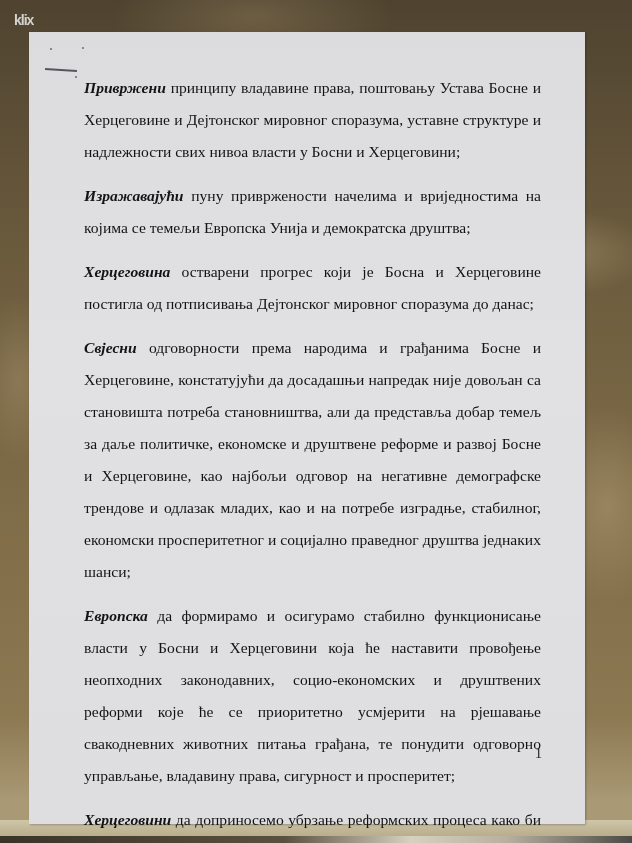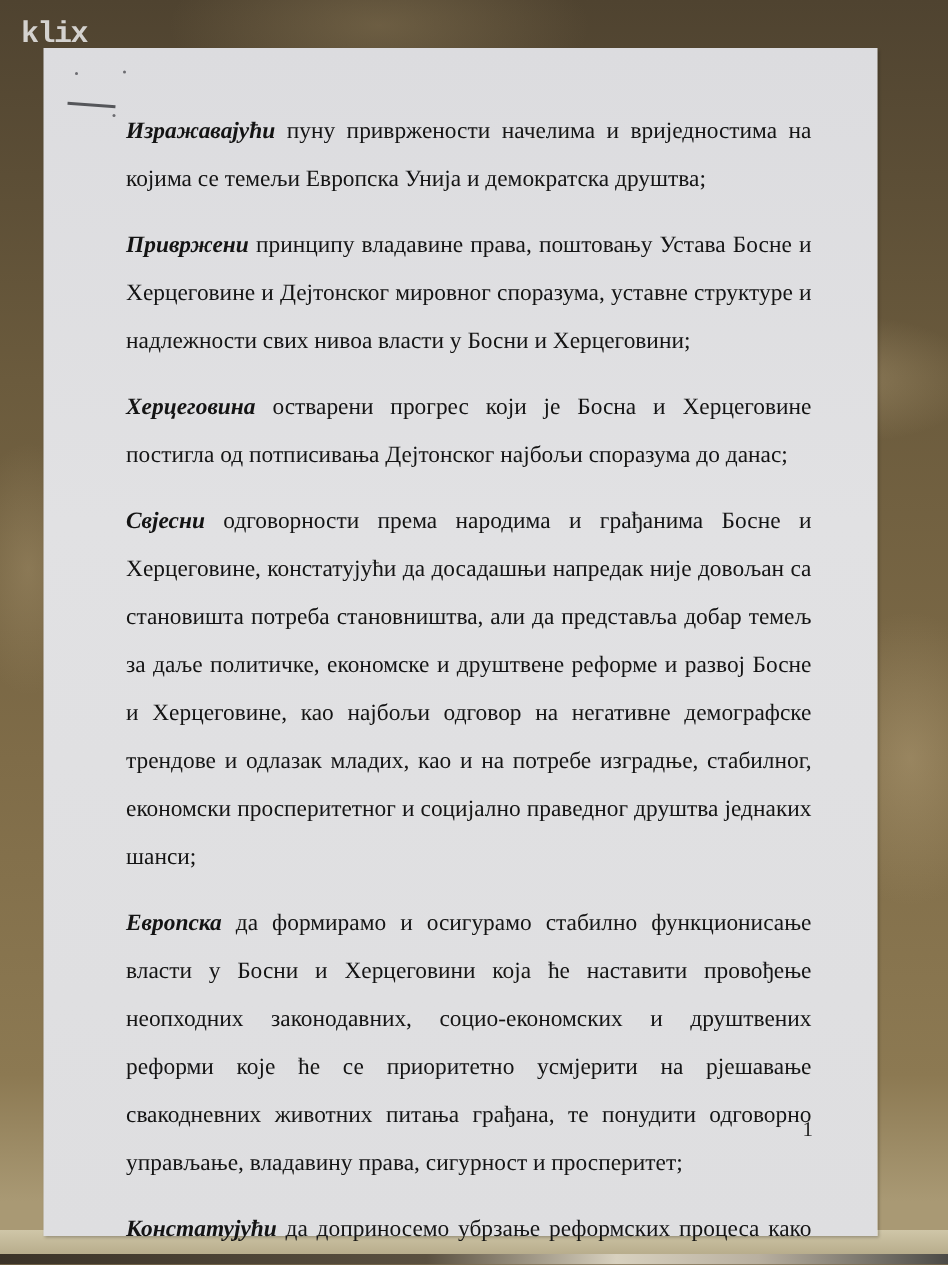--- a/index.html
+++ b/index.html
@@ -40,23 +40,23 @@
       top: 32px;
       width: 556px;
       height: 792px;
       background: linear-gradient(180deg, #dcdcdf 0%, #e1e1e3 40%, #dedee0 100%);
       box-shadow: 1px 1px 2px rgba(0,0,0,0.25);
     }
     .logo {
       position: absolute;
       left: 14px;
       top: 12px;
-      font-family: Liberation Mono, monospace;
+      font-family: Liberation Sans, sans-serif;
       font-weight: bold;
-      font-size: 20px;
+      font-size: 14px;
       letter-spacing: -1px;
       color: rgba(235,235,235,0.85);
       z-index: 5;
     }
     .pencil-mark {
       position: absolute;
       left: 45px;
       top: 69px;
       width: 32px;
       height: 2px;
@@ -108,22 +108,22 @@
 <div class="logo">klix</div>
 
 <div class="paper"></div>
 
 <div class="pencil-mark"></div>
 <div class="speck" style="left:50px; top:48px;"></div>
 <div class="speck" style="left:82px; top:47px;"></div>
 <div class="speck" style="left:75px; top:76px;"></div>
 
 <div class="doc-body">
+  <p class="para"><span class="lead">Привржени</span><span> принципу владавине права, поштовању Устава Босне и Херцеговине и Дејтонског мировног споразума, уставне структуре и надлежности свих нивоа власти у Босни и Херцеговини;</span></p>
   <p class="para"><span class="lead">Изражавајући</span><span> пуну привржености начелима и вриједностима на којима се темељи Европска Унија и демократска друштва;</span></p>
-  <p class="para"><span class="lead">Привржени</span><span> принципу владавине права, поштовању Устава Босне и Херцеговине и Дејтонског мировног споразума, уставне структуре и надлежности свих нивоа власти у Босни и Херцеговини;</span></p>
-  <p class="para"><span class="lead">Херцеговина</span><span> остварени прогрес који је Босна и Херцеговине постигла од потписивања Дејтонског најбољи споразума до данас;</span></p>
+  <p class="para"><span class="lead">Херцеговина</span><span> остварени прогрес који је Босна и Херцеговине постигла од потписивања Дејтонског мировног споразума до данас;</span></p>
   <p class="para"><span class="lead">Свјесни</span><span> одговорности према народима и грађанима Босне и Херцеговине, констатујући да досадашњи напредак није довољан са становишта потреба становништва, али да представља добар темељ за даље политичке, економске и друштвене реформе и развој Босне и Херцеговине, као најбољи одговор на негативне демографске трендове и одлазак младих, као и на потребе изградње, стабилног, економски просперитетног и социјално праведног друштва једнаких шанси;</span></p>
   <p class="para"><span class="lead">Европска</span><span> да формирамо и осигурамо стабилно функционисање власти у Босни и Херцеговини која ће наставити провођење неопходних законодавних, социо-економских и друштвених реформи које ће се приоритетно усмјерити на рјешавање свакодневних животних питања грађана, те понудити одговорно управљање, владавину права, сигурност и просперитет;</span></p>
-  <p class="para"><span class="lead">Констатујући</span><span> да доприносемо убрзање реформских процеса како  би Босна и Херцеговина могла почети преговоре о придруживању што прије у складу са приоритетима и препорукама из Мишљења Европске комисије по захтјеву Босне и Херцеговине за чланство у Европској унији;</span></p>
+  <p class="para"><span class="lead">Херцеговини</span><span> да доприносемо убрзање реформских процеса како  би Босна и Херцеговина могла почети преговоре о придруживању што прије у складу са приоритетима и препорукама из Мишљења Европске комисије по захтјеву Босне и Херцеговине за чланство у Европској унији;</span></p>
 
 </div>
 
 <div class="page-number">1</div>
 
 </body></html>

